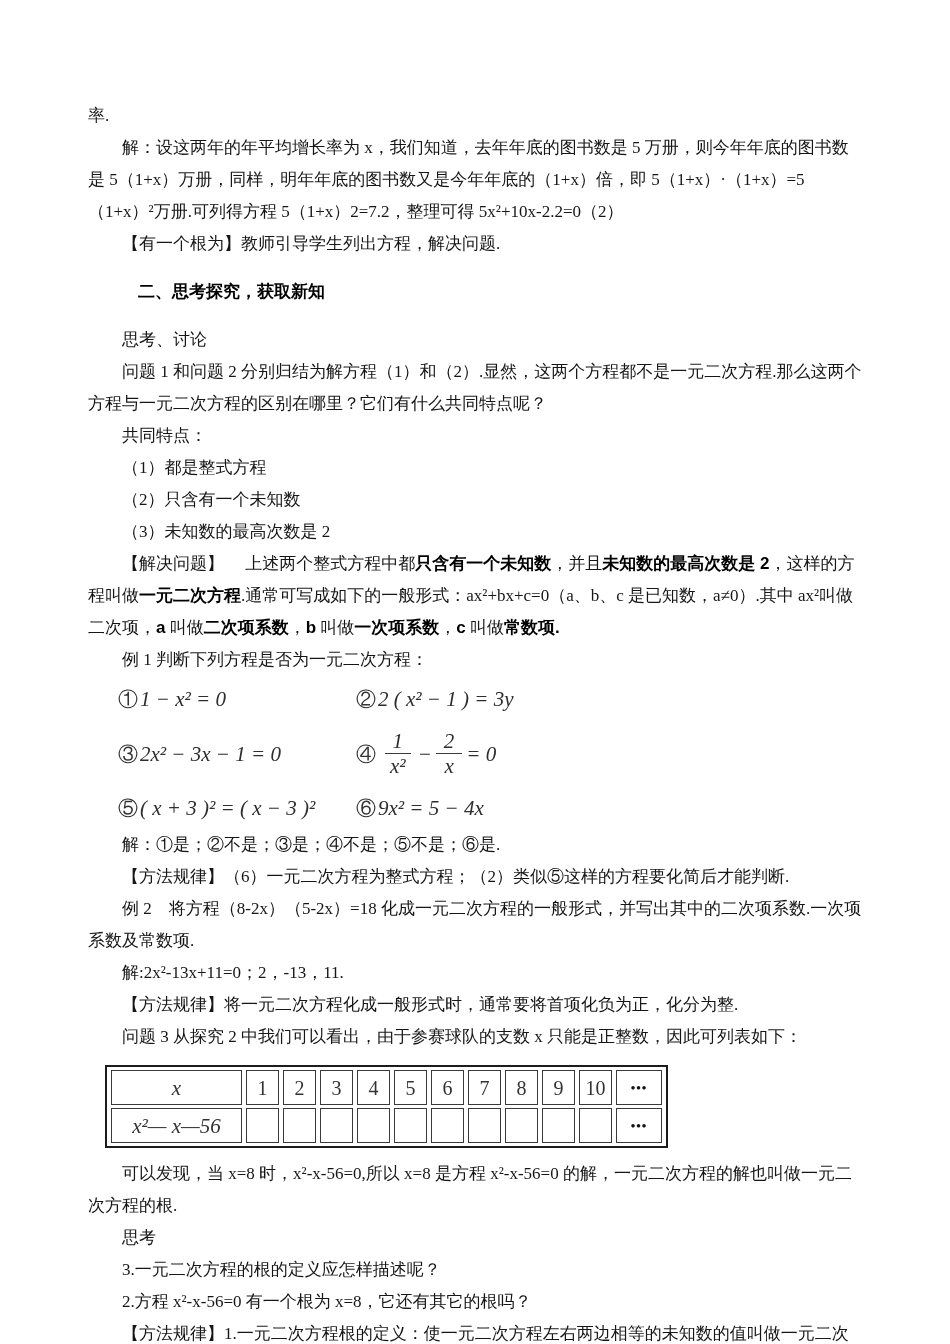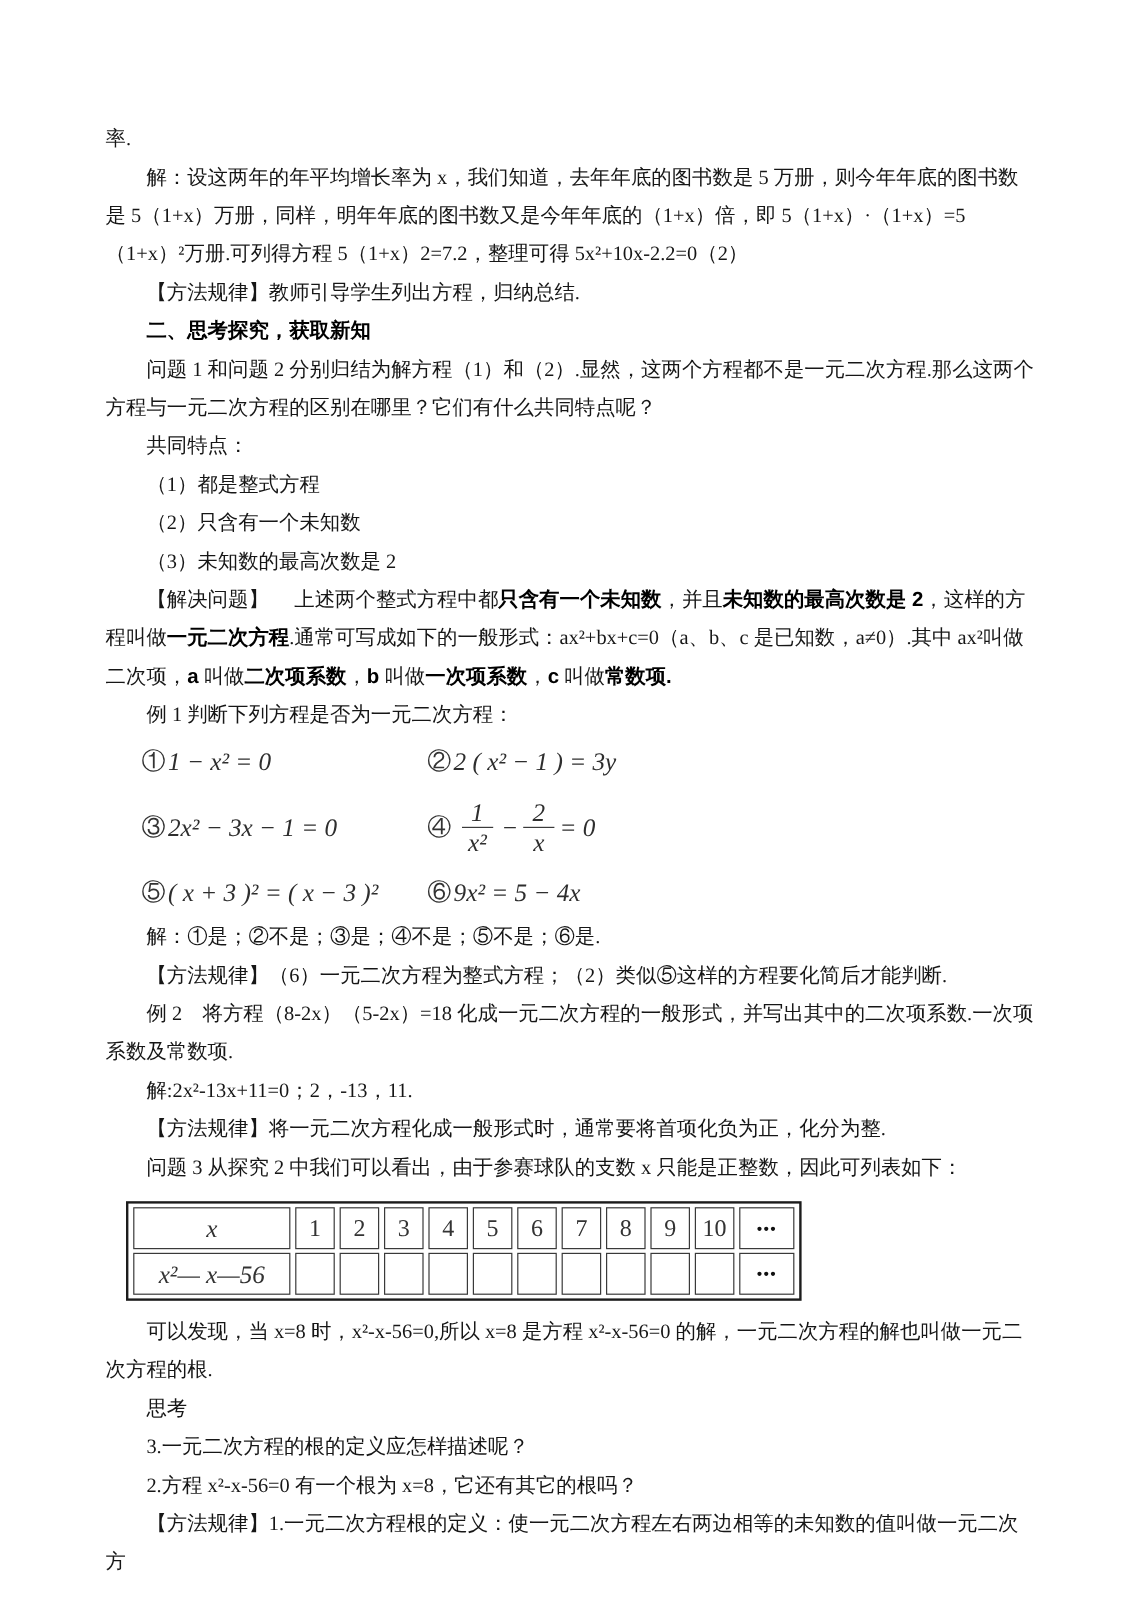--- a/index.html
+++ b/index.html
@@ -18,21 +18,21 @@
     overflow: hidden;
   }
   .p { margin: 0; text-indent: 2em; }
   .p.noindent { text-indent: 0; }
   .p b {
     font-family: "Liberation Sans", "DejaVu Sans", sans-serif;
     font-weight: bold;
     color: #000;
   }
   .heading {
-    margin: 0;
+    margin: 16px;
     text-indent: 2em;
     font-family: "Liberation Sans", "DejaVu Sans", sans-serif;
     font-weight: bold;
     color: #000;
   }
   
   .eqs {
     margin: 10px 0 8px 30px;
     display: grid;
     grid-template-columns: 238px 1fr;
@@ -75,24 +75,25 @@
 </style>
 </head>
 <body>
 
 <div class="page">
 
   <p class="p noindent">率.</p>
 
   <p class="p">解：设这两年的年平均增长率为 x，我们知道，去年年底的图书数是 5 万册，则今年年底的图书数是 5（1+x）万册，同样，明年年底的图书数又是今年年底的（1+x）倍，即 5（1+x）·（1+x）=5（1+x）²万册.可列得方程 5（1+x）2=7.2，整理可得 5x²+10x-2.2=0（2）</p>
 
-  <p class="p">【方法规律】教师引导学生列出方程，归纳总结.</p>
+  <p class="p">【有一个根为】教师引导学生列出方程，解决问题.</p>
 
   <p class="heading">二、思考探究，获取新知</p>
 
+  <p class="p">思考、讨论</p>
 
   <p class="p">问题 1 和问题 2 分别归结为解方程（1）和（2）.显然，这两个方程都不是一元二次方程.那么这两个方程与一元二次方程的区别在哪里？它们有什么共同特点呢？</p>
 
   <p class="p">共同特点：</p>
 
   <p class="p">（1）都是整式方程</p>
 
   <p class="p">（2）只含有一个未知数</p>
 
   <p class="p">（3）未知数的最高次数是 2</p>

